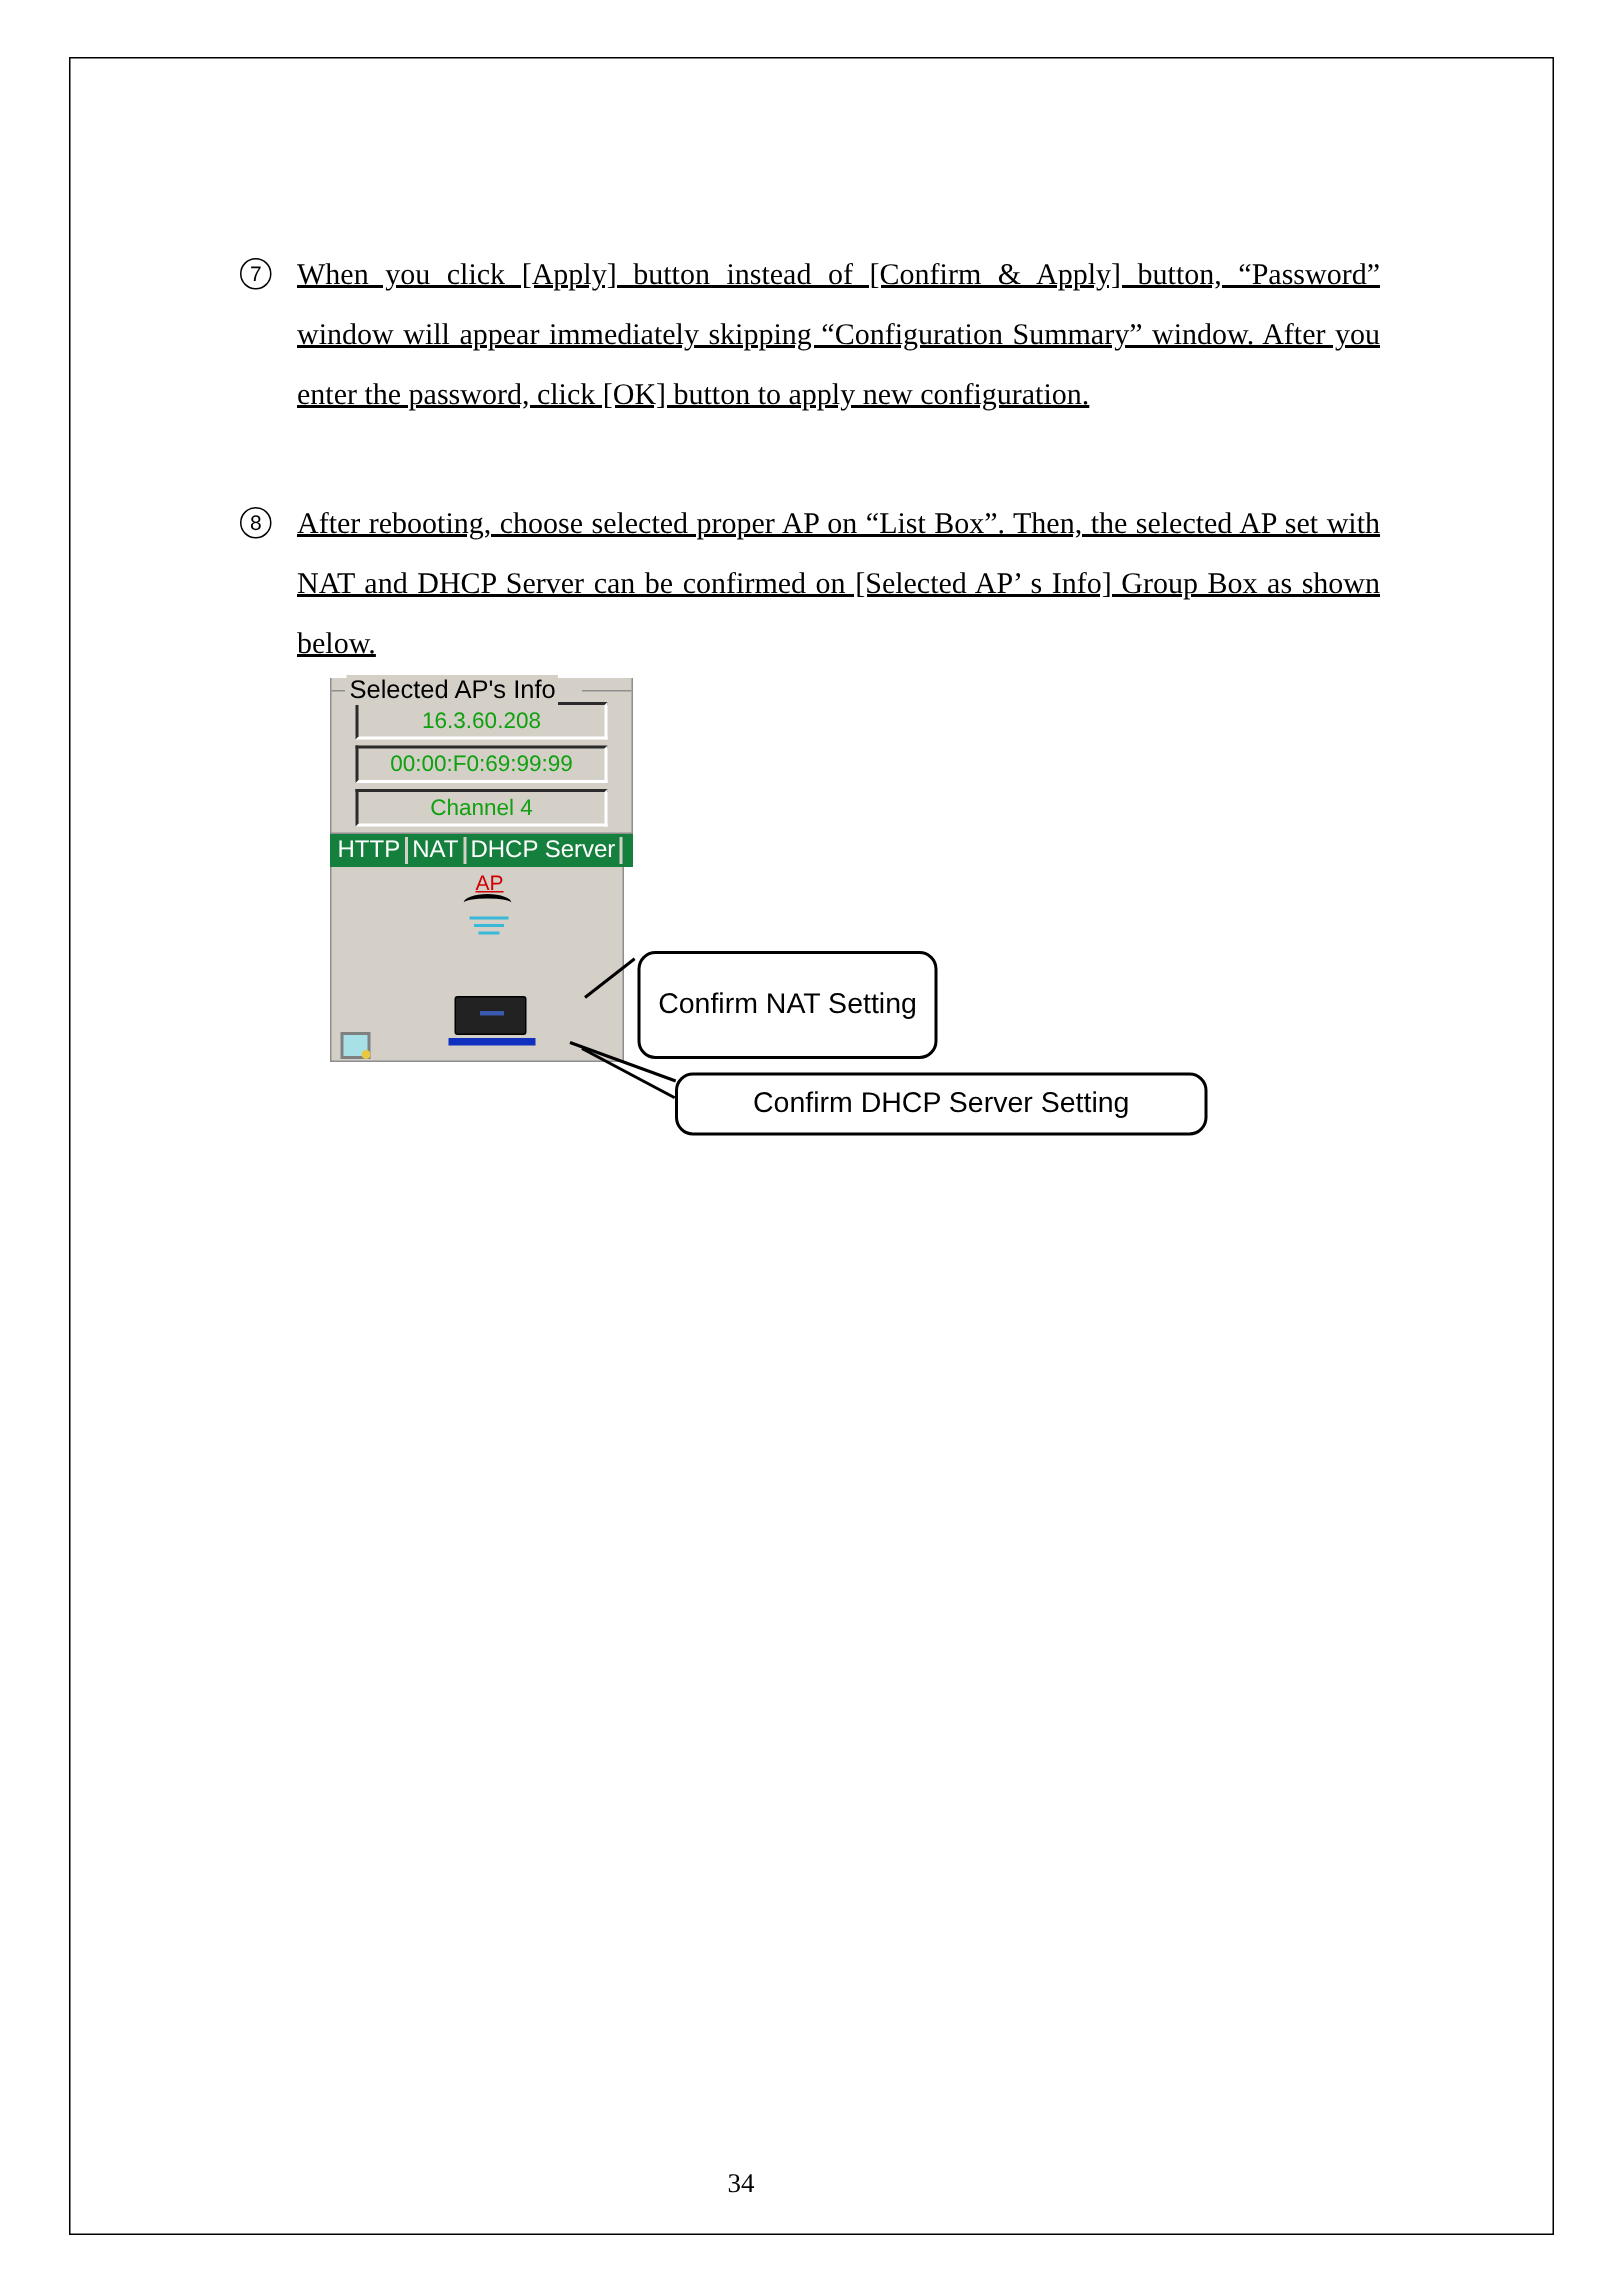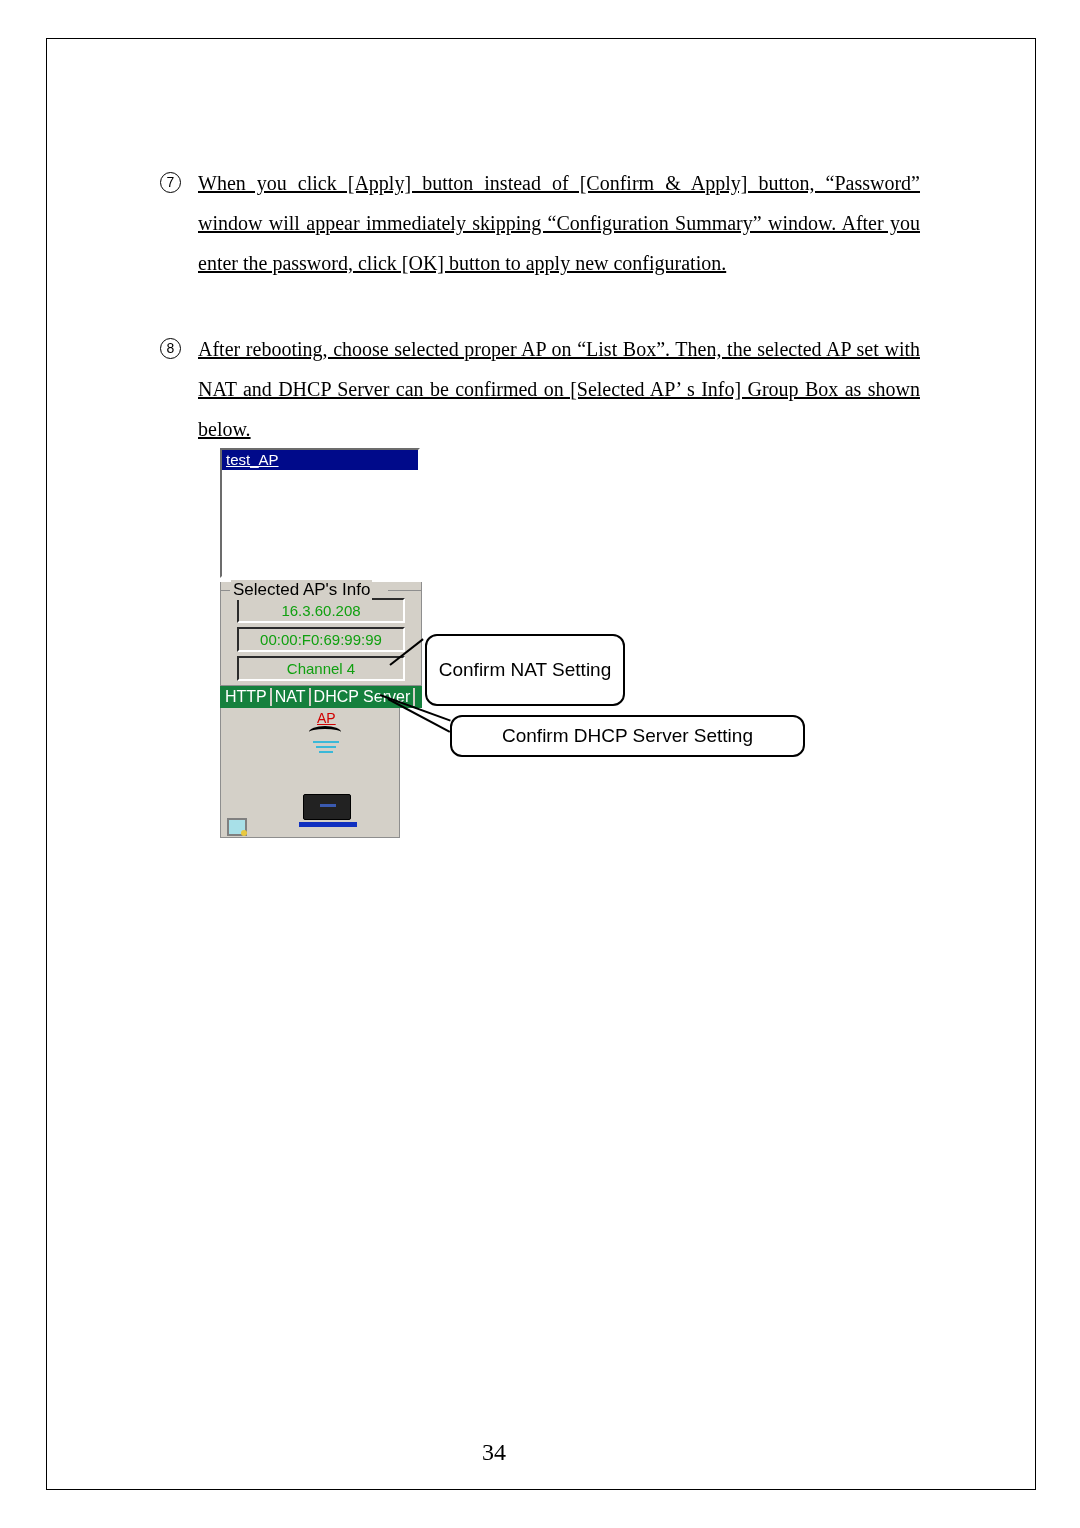--- a/index.html
+++ b/index.html
@@ -141,21 +141,21 @@
     .tag {
       border-right: 2px solid #d4d0c8;
       padding: 0 3px;
     }
     .ap-diagram {
       position: relative;
       height: 130px;
       background: #d4d0c8;
       border: 1px solid #8e8e8e;
       border-top: none;
-      width: 180px;
+      width: 196px;
       padding-left: 48px;
     }
     .ap-label {
       position: absolute;
       left: 96px;
       top: 2px;
       color: #d00000;
       font-family: Arial, sans-serif;
       font-size: 14px;
       text-decoration: underline;
@@ -253,21 +253,21 @@
       background: #000;
       height: 2px;
       transform-origin: left center;
     }
     .page-number {
       position: absolute;
       left: 0;
       width: 988px;
       bottom: 62px;
       text-align: center;
-      font-size: 24px;
+      font-size: 18px;
       font-family: "Times New Roman", serif;
     }
   </style>
 </head>
 <body>
 
 <div class="page-border"></div>
 
 <div class="content">
 
@@ -280,23 +280,20 @@
 
   <div class="list-item">
     <div class="list-marker">
       <span class="circled">8</span>
     </div>
     <div class="list-text">After rebooting, choose selected proper AP on “List Box”. Then, the selected AP set with NAT and DHCP Server can be confirmed on [Selected AP’ s Info] Group Box as shown below.</div>
   </div>
 
   <div class="figure">
 
-    <div class="listbox">
-      <div class="listbox-item">test_AP</div>
-    </div>
 
     <div class="groupbox">
       <div class="groupbox-top">
         <span class="groupbox-title">Selected AP's Info</span>
       </div>
       <div class="info-field">16.3.60.208</div>
       <div class="info-field">00:00:F0:69:99:99</div>
       <div class="info-field">Channel 4</div>
     </div>
 

